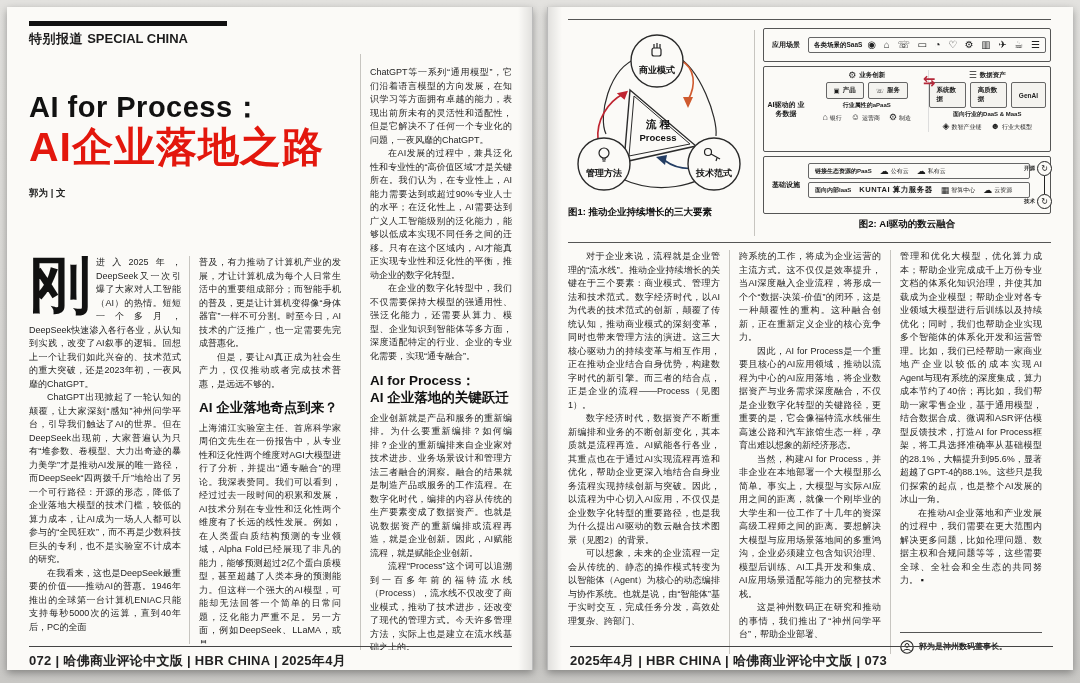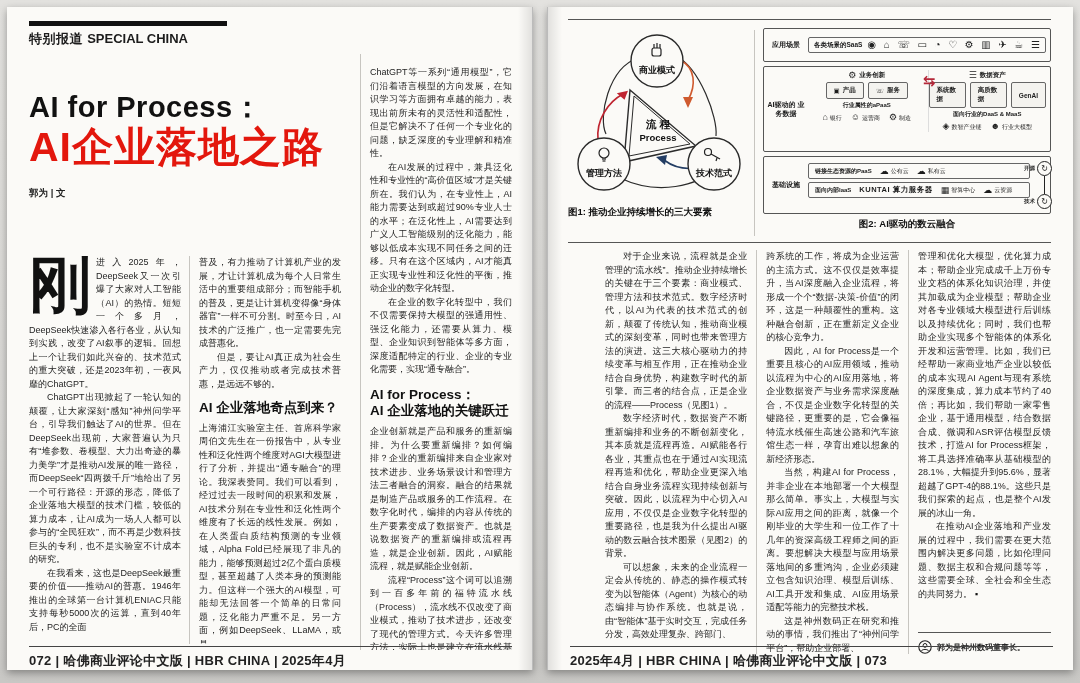--- a/index.html
+++ b/index.html
@@ -89,27 +89,27 @@
   .infrabox .it .ic { font-size:9px; }
   .brand { font-size:7.5px; font-weight:900; letter-spacing:.5px; }
   .sidecircles { position:absolute; right:-2px; top:4px; bottom:4px; display:flex; flex-direction:column;
                  justify-content:space-between; align-items:center; }
   .scirc { width:15px; height:15px; border:1.5px solid #222; border-radius:50%; background:#fbfaf7;
            display:flex; align-items:center; justify-content:center; font-size:8px; position:relative; }
   .scirc .tag { position:absolute; right:16px; top:3px; font-size:5.5px; font-weight:bold; white-space:nowrap; }
   .sideline { width:1px; flex:1; background:#222; }
 
   .rp-midrule { border-top:1.5px solid #555; margin:4px 0 0; }
-  .cols3 { display:flex; height:404px; margin-top:7px;margin-left:37px; }
+  .cols3 { display:flex; height:404px; margin-top:7px; }
   .colR { width:152px; overflow:hidden; font-size:9px; line-height:13.5px; text-align:justify; color:#242424; }
   .colR + .colR { border-left:1px solid #c7c5c0; margin-left:9px; padding-left:9px; }
   .colR.last { display:flex; flex-direction:column; }
   .endmark { color:#111; font-size:9px; }
   .biobox { margin-top:auto; border-top:1px solid #555; padding-top:7px;
-            display:flex; gap:5px; align-items:flex-end; font-size:8px; font-weight:bold; text-align:left; }
+            display:flex; gap:5px; align-items:center; font-size:8px; font-weight:bold; text-align:left; }
   .bioicon { flex:0 0 auto; }
 
   svg text { font-family:"Liberation Sans","DejaVu Sans",sans-serif; }
 </style>
 </head>
 <body>
 
 <div class="page page-left">
   <div class="lp-inner">
     <div class="kicker-bar"></div>
@@ -133,21 +133,21 @@
           </div>
           <div class="colL">
             <p class="p ni">普及，有力推动了计算机产业的发展，才让计算机成为每个人日常生活中的重要组成部分；而智能手机的普及，更是让计算机变得像“身体器官”一样不可分割。时至今日，AI技术的广泛推广，也一定需要先完成普惠化。</p>
             <p class="p">但是，要让AI真正成为社会生产力，仅仅推动或者完成技术普惠，是远远不够的。</p>
             <h3 class="h-col">AI 企业落地奇点到来？</h3>
             <p class="p ni">上海浦江实验室主任、首席科学家周伯文先生在一份报告中，从专业性和泛化性两个维度对AGI大模型进行了分析，并提出“通专融合”的理论。我深表赞同。我们可以看到，经过过去一段时间的积累和发展，AI技术分别在专业性和泛化性两个维度有了长远的线性发展。例如，在人类蛋白质结构预测的专业领域，Alpha Fold已经展现了非凡的能力，能够预测超过2亿个蛋白质模型，甚至超越了人类本身的预测能力。但这样一个强大的AI模型，可能却无法回答一个简单的日常问题，泛化能力严重不足。另一方面，例如DeepSeek、LLaMA，或是</p>
           </div>
         </div>
       </div>
       <div class="col3">
-        <p class="p ni">ChatGPT等一系列“通用模型”，它们沿着语言模型的方向发展，在知识学习等方面拥有卓越的能力，表现出前所未有的灵活性和适配性，但是它解决不了任何一个专业化的问题，缺乏深度的专业理解和精准性。</p>
+        <p class="p ni">ChatGPT等一系列“通用模型”，它们沿着语言模型的方向发展，在知识学习等方面拥有卓越的能力，表现出前所未有的灵活性和适配性，但是它解决不了任何一个专业化的问题，一夜风靡的ChatGPT。</p>
         <p class="p">在AI发展的过程中，兼具泛化性和专业性的“高价值区域”才是关键所在。我们认为，在专业性上，AI能力需要达到或超过90%专业人士的水平；在泛化性上，AI需要达到广义人工智能级别的泛化能力，能够以低成本实现不同任务之间的迁移。只有在这个区域内，AI才能真正实现专业性和泛化性的平衡，推动企业的数字化转型。</p>
         <p class="p">在企业的数字化转型中，我们不仅需要保持大模型的强通用性、强泛化能力，还需要从算力、模型、企业知识到智能体等多方面，深度适配特定的行业、企业的专业化需要，实现“通专融合”。</p>
         <h3 class="h-col2">
           <span>AI for Process：</span><br>
           <span>AI 企业落地的关键跃迁</span>
         </h3>
         <p class="p ni">企业创新就是产品和服务的重新编排。为什么要重新编排？如何编排？企业的重新编排来自企业家对技术进步、业务场景设计和管理方法三者融合的洞察。融合的结果就是制造产品或服务的工作流程。在数字化时代，编排的内容从传统的生产要素变成了数据资产。也就是说数据资产的重新编排或流程再造，就是企业创新。因此，AI赋能流程，就是赋能企业创新。</p>
         <p class="p">流程“Process”这个词可以追溯到一百多年前的福特流水线（Process），流水线不仅改变了商业模式，推动了技术进步，还改变了现代的管理方式。今天许多管理方法，实际上也是建立在流水线基础之上的。</p>
       </div>
     </div>

